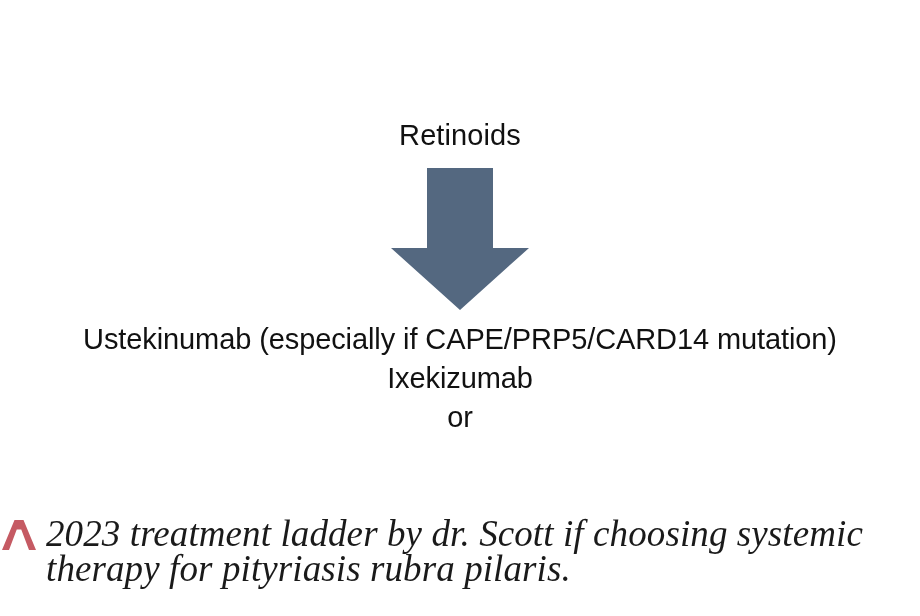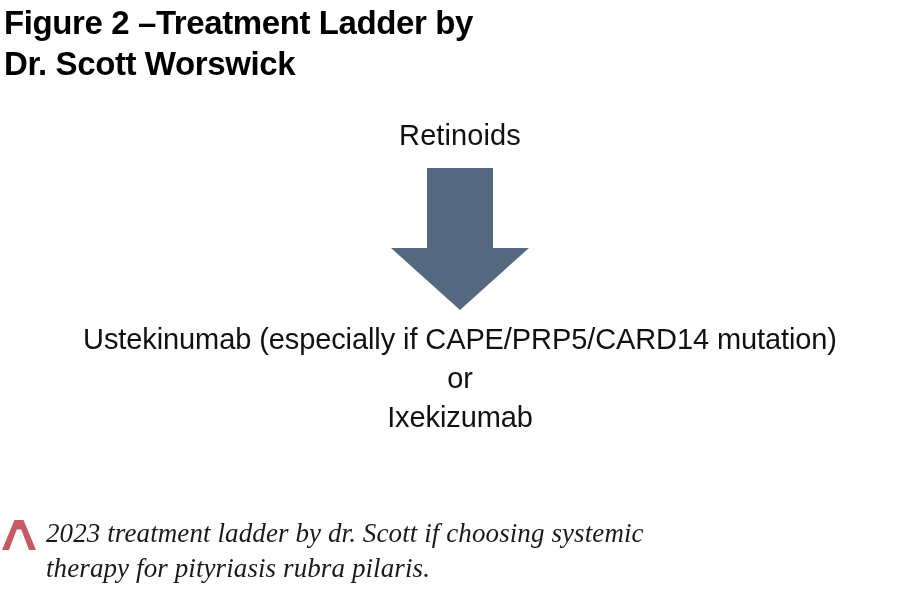--- a/index.html
+++ b/index.html
@@ -97,49 +97,47 @@
     flex: 0 0 auto;
     width: 44px;
     padding-top: 4px;
     line-height: 0;
   }
 
   .caption-text {
     flex: 1 1 auto;
     font-family: "Liberation Serif", serif;
     font-style: italic;
-    font-size: 27px;
+    font-size: 37px;
     line-height: 35px;
     color: #1a1a1a;
     letter-spacing: 0.1px;
     white-space: pre-line;
   }
 </style>
 </head>
 <body>
 
 <div class="figure-root">
 
-  <div class="figure-title">Figure 2 –Treatment Ladder by
-Dr. Scott Worswick</div>
 
   <div class="ladder">
 
     <div class="ladder-step step-top">Retinoids</div>
 
     <div class="arrow-wrap">
       <svg class="arrow-svg" width="138" height="142" viewBox="0 0 138 142" xmlns="http://www.w3.org/2000/svg">
         <polygon points="36,0 102,0 102,80 138,80 69,142 0,80 36,80" fill="#546880"></polygon>
       </svg>
     </div>
 
     <div class="ladder-step step-bottom">
       <span class="step-bottom-line">Ustekinumab (especially if CAPE/PRP5/CARD14 mutation)</span>
+      <span class="step-bottom-line">Ixekizumab</span>
       <span class="step-bottom-line">or</span>
-      <span class="step-bottom-line">Ixekizumab</span>
     </div>
 
   </div>
 
   <div class="caption">
     <span class="caption-marker">
       <svg width="34" height="30" viewBox="0 0 34 30" xmlns="http://www.w3.org/2000/svg">
         <polygon points="17,0 21.5,0 34,30 27,30 19.25,9.5 17,9.5" fill="#c55a63"></polygon>
         <polygon points="17,0 12.5,0 0,30 7,30 14.75,9.5 17,9.5" fill="#c55a63"></polygon>
       </svg>

